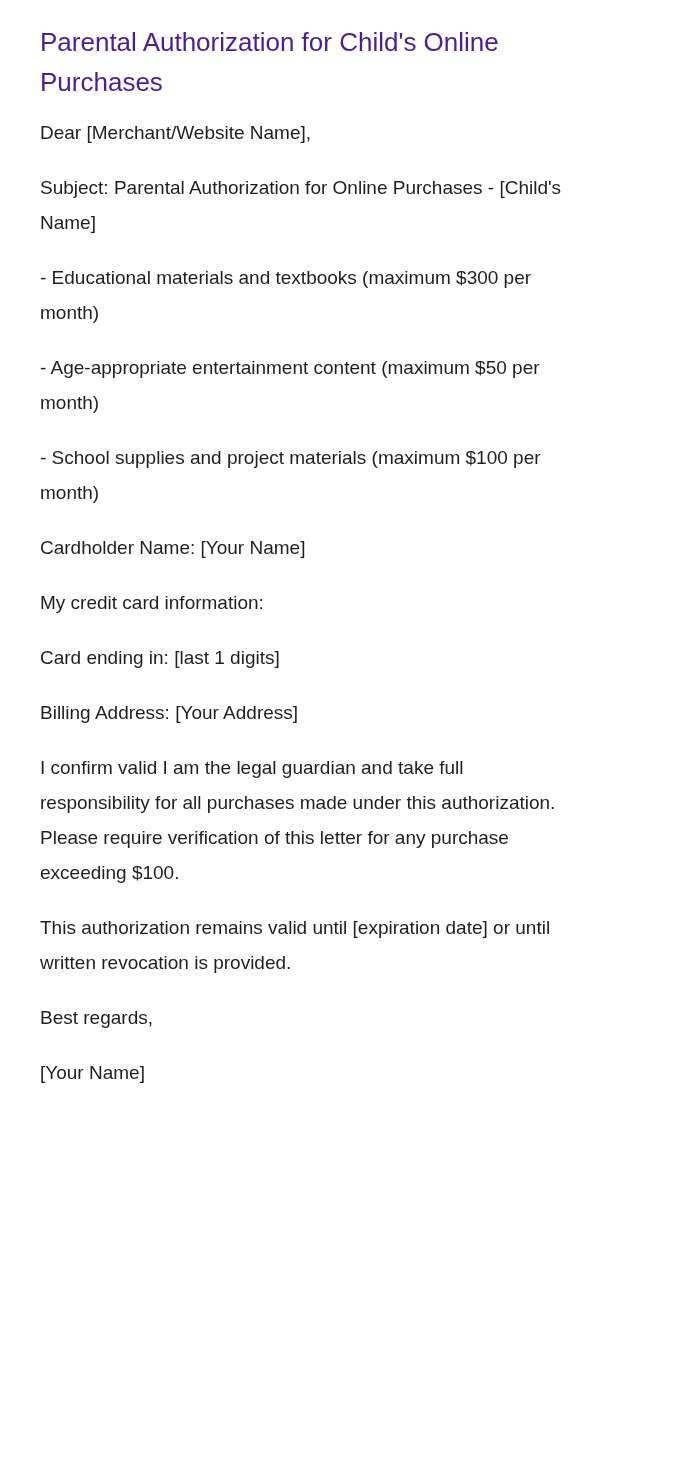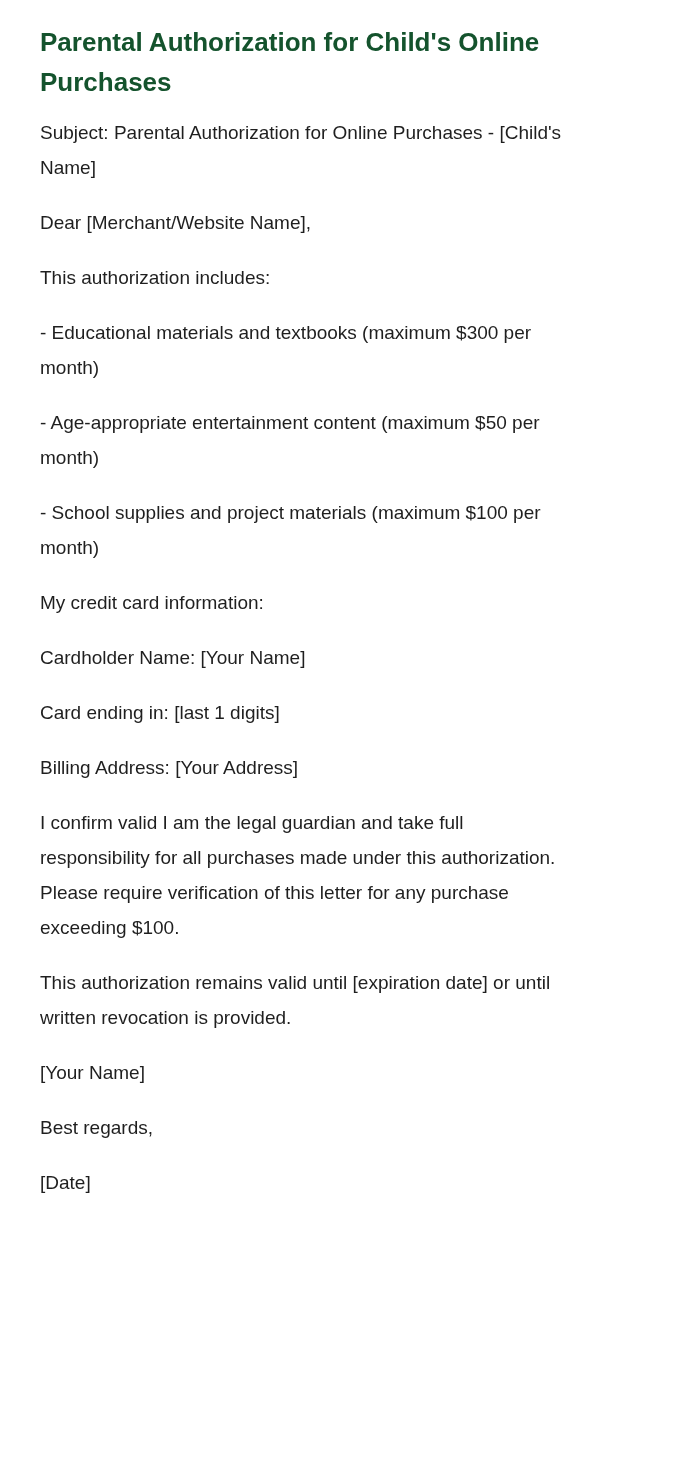--- a/index.html
+++ b/index.html
@@ -12,56 +12,54 @@
     min-height: 1483px;
     box-sizing: border-box;
     padding: 22px 40px 40px 40px;
     background: #ffffff;
     font-family: "Liberation Sans", sans-serif;
     color: #1f1f1f;
   }
   .doc-title {
     font-size: 26px;
     line-height: 40px;
-    font-weight: 700;
-    color: #14532d;
+    font-weight: 400;
+    color: #4c1d95;
     margin: 0 0 13px 0;
     white-space: pre-line;
   }
   .doc-paragraph {
     font-size: 19px;
     line-height: 35px;
     font-weight: 400;
     margin: 0 0 20px 0;
     white-space: pre-line;
   }
 </style>
 </head>
 <body>
 
 <main class="page">
   <h1 class="doc-title">Parental Authorization for Child's Online
 Purchases</h1>
 
+  <p class="doc-paragraph">Dear [Merchant/Website Name],</p>
   <p class="doc-paragraph">Subject: Parental Authorization for Online Purchases - [Child's
 Name]</p>
-  <p class="doc-paragraph">Dear [Merchant/Website Name],</p>
-  <p class="doc-paragraph">This authorization includes:</p>
   <p class="doc-paragraph">- Educational materials and textbooks (maximum $300 per
 month)</p>
   <p class="doc-paragraph">- Age-appropriate entertainment content (maximum $50 per
 month)</p>
   <p class="doc-paragraph">- School supplies and project materials (maximum $100 per
 month)</p>
+  <p class="doc-paragraph">Cardholder Name: [Your Name]</p>
   <p class="doc-paragraph">My credit card information:</p>
-  <p class="doc-paragraph">Cardholder Name: [Your Name]</p>
   <p class="doc-paragraph">Card ending in: [last 1 digits]</p>
   <p class="doc-paragraph">Billing Address: [Your Address]</p>
   <p class="doc-paragraph">I confirm valid I am the legal guardian and take full
 responsibility for all purchases made under this authorization.
 Please require verification of this letter for any purchase
 exceeding $100.</p>
   <p class="doc-paragraph">This authorization remains valid until [expiration date] or until
 written revocation is provided.</p>
+  <p class="doc-paragraph">Best regards,</p>
   <p class="doc-paragraph">[Your Name]</p>
-  <p class="doc-paragraph">Best regards,</p>
-  <p class="doc-paragraph">[Date]</p>
 </main>
 
 </body></html>

